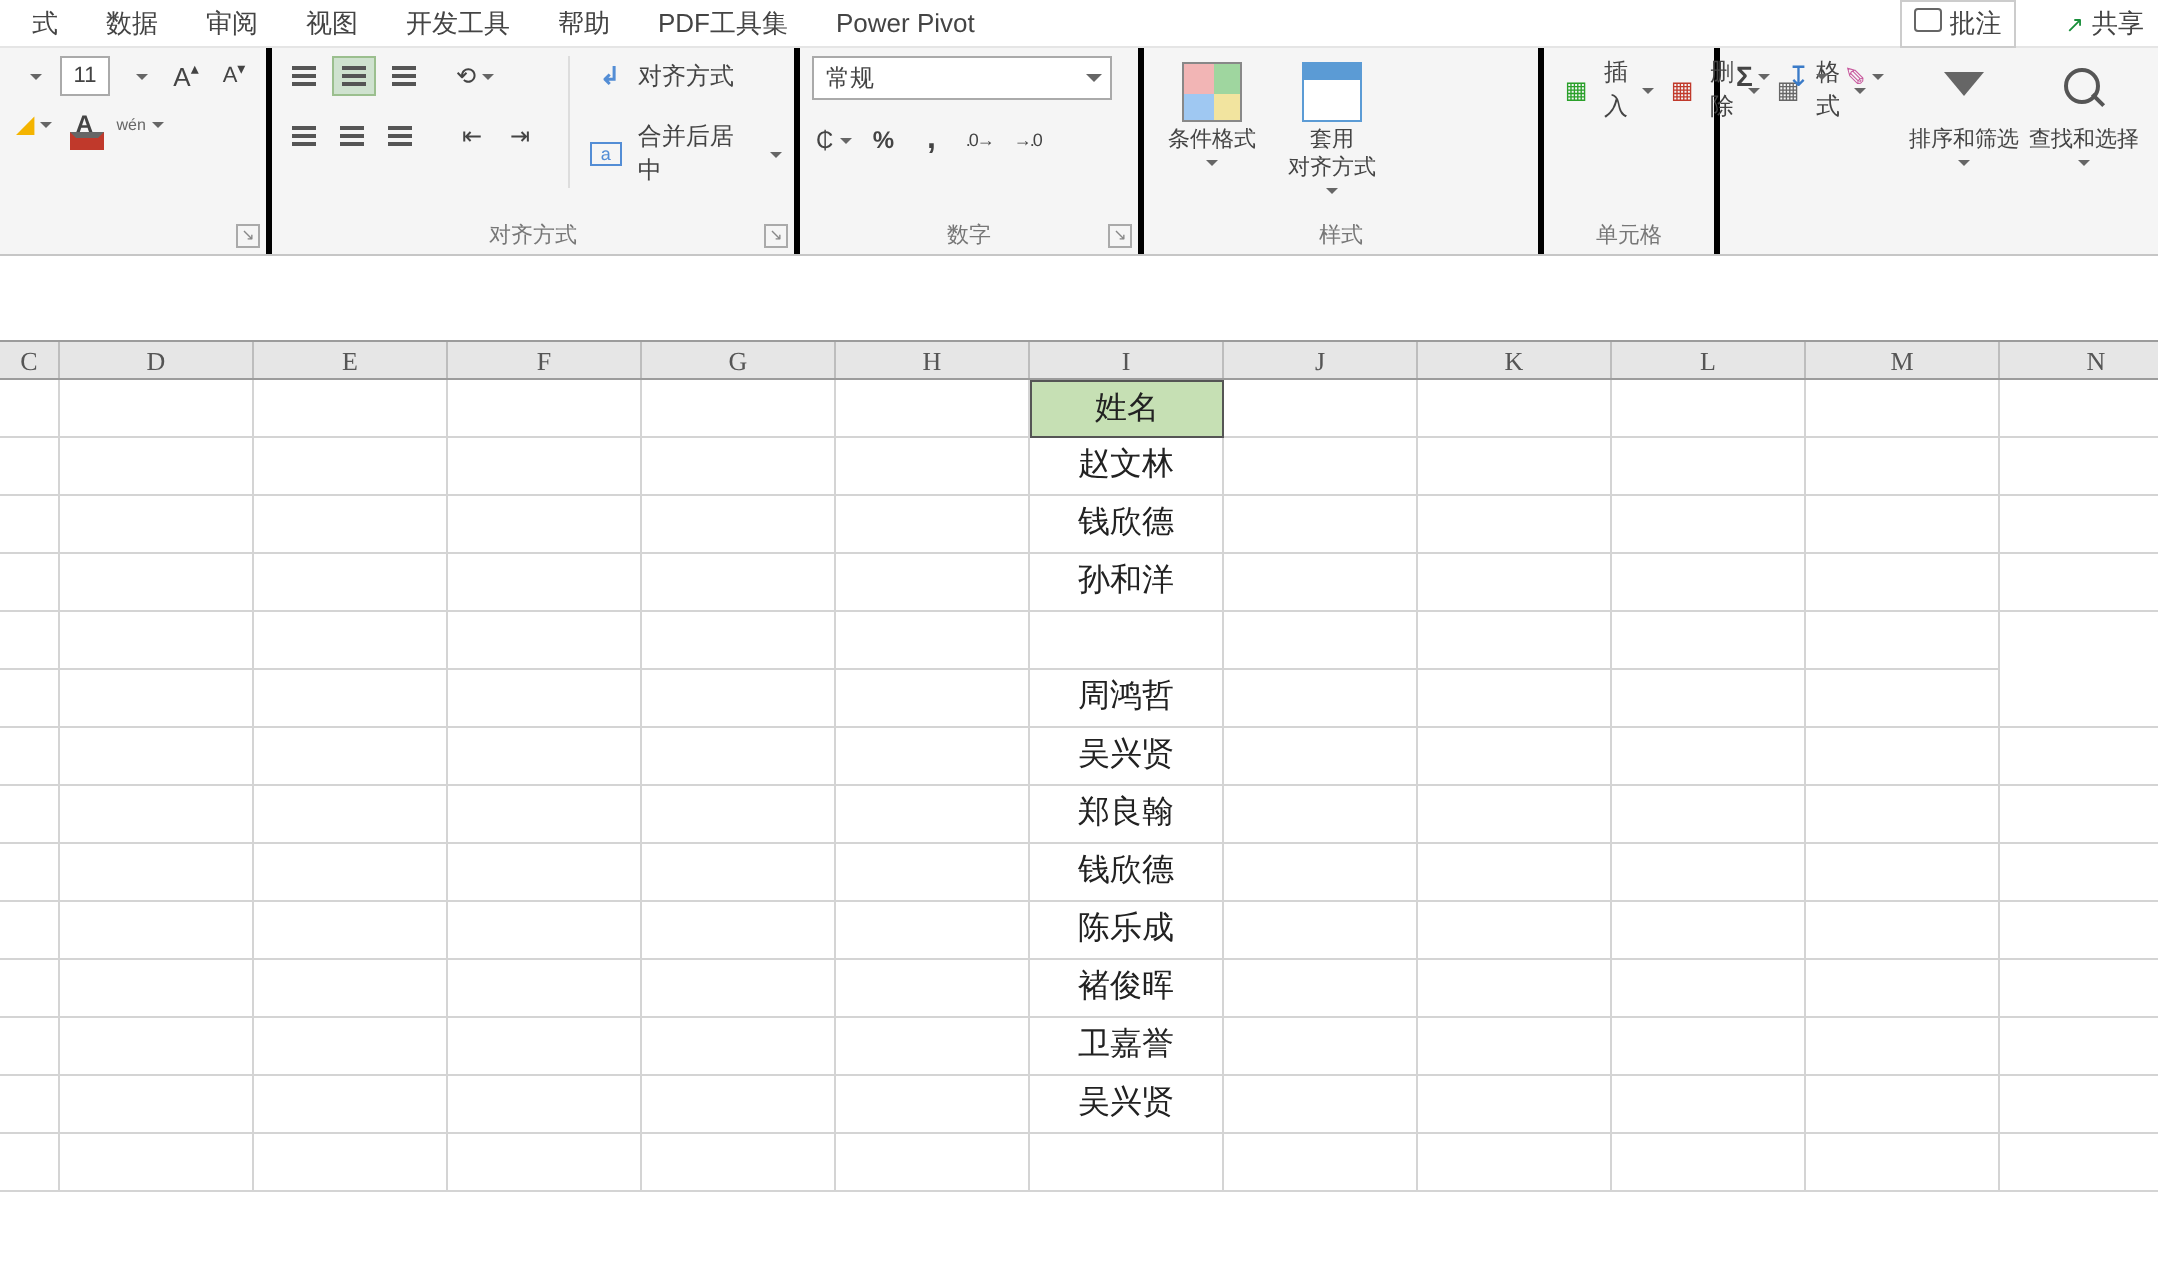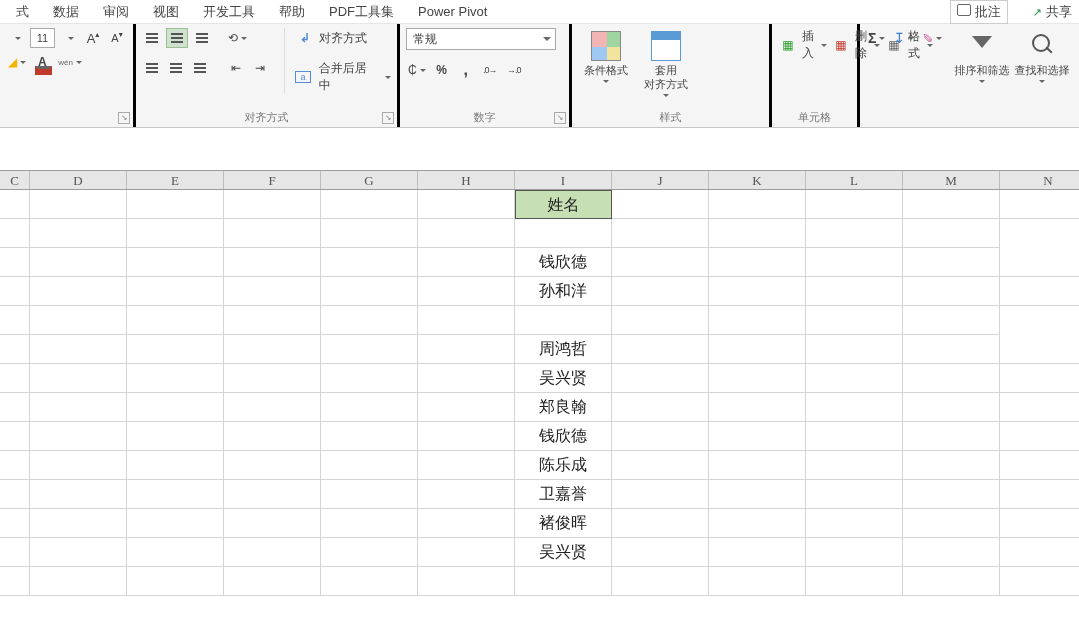--- a/index.html
+++ b/index.html
@@ -496,20 +496,21 @@
         <div class="cell"></div>
         <div class="cell"></div>
       </div>
       <div class="row">
         <div class="cell"></div>
         <div class="cell"></div>
         <div class="cell"></div>
         <div class="cell"></div>
         <div class="cell"></div>
         <div class="cell"></div>
+        <div class="cell">赵文林</div>
         <div class="cell"></div>
         <div class="cell"></div>
         <div class="cell"></div>
         <div class="cell"></div>
         <div class="cell"></div>
       </div>
       <div class="row">
         <div class="cell"></div>
         <div class="cell"></div>
         <div class="cell"></div>
@@ -620,48 +621,48 @@
         <div class="cell"></div>
         <div class="cell"></div>
       </div>
       <div class="row">
         <div class="cell"></div>
         <div class="cell"></div>
         <div class="cell"></div>
         <div class="cell"></div>
         <div class="cell"></div>
         <div class="cell"></div>
+        <div class="cell">褚俊晖</div>
+        <div class="cell"></div>
+        <div class="cell"></div>
+        <div class="cell"></div>
+        <div class="cell"></div>
+        <div class="cell"></div>
+      </div>
+      <div class="row">
+        <div class="cell"></div>
+        <div class="cell"></div>
+        <div class="cell"></div>
+        <div class="cell"></div>
+        <div class="cell"></div>
+        <div class="cell"></div>
         <div class="cell">卫嘉誉</div>
         <div class="cell"></div>
         <div class="cell"></div>
         <div class="cell"></div>
         <div class="cell"></div>
         <div class="cell"></div>
       </div>
       <div class="row">
         <div class="cell"></div>
         <div class="cell"></div>
         <div class="cell"></div>
         <div class="cell"></div>
         <div class="cell"></div>
         <div class="cell"></div>
-        <div class="cell">褚俊晖</div>
-        <div class="cell"></div>
-        <div class="cell"></div>
-        <div class="cell"></div>
-        <div class="cell"></div>
-        <div class="cell"></div>
-      </div>
-      <div class="row">
-        <div class="cell"></div>
-        <div class="cell"></div>
-        <div class="cell"></div>
-        <div class="cell"></div>
-        <div class="cell"></div>
-        <div class="cell"></div>
         <div class="cell">吴兴贤</div>
         <div class="cell"></div>
         <div class="cell"></div>
         <div class="cell"></div>
         <div class="cell"></div>
         <div class="cell"></div>
       </div>
       <div class="row">
         <div class="cell"></div>
         <div class="cell"></div>

